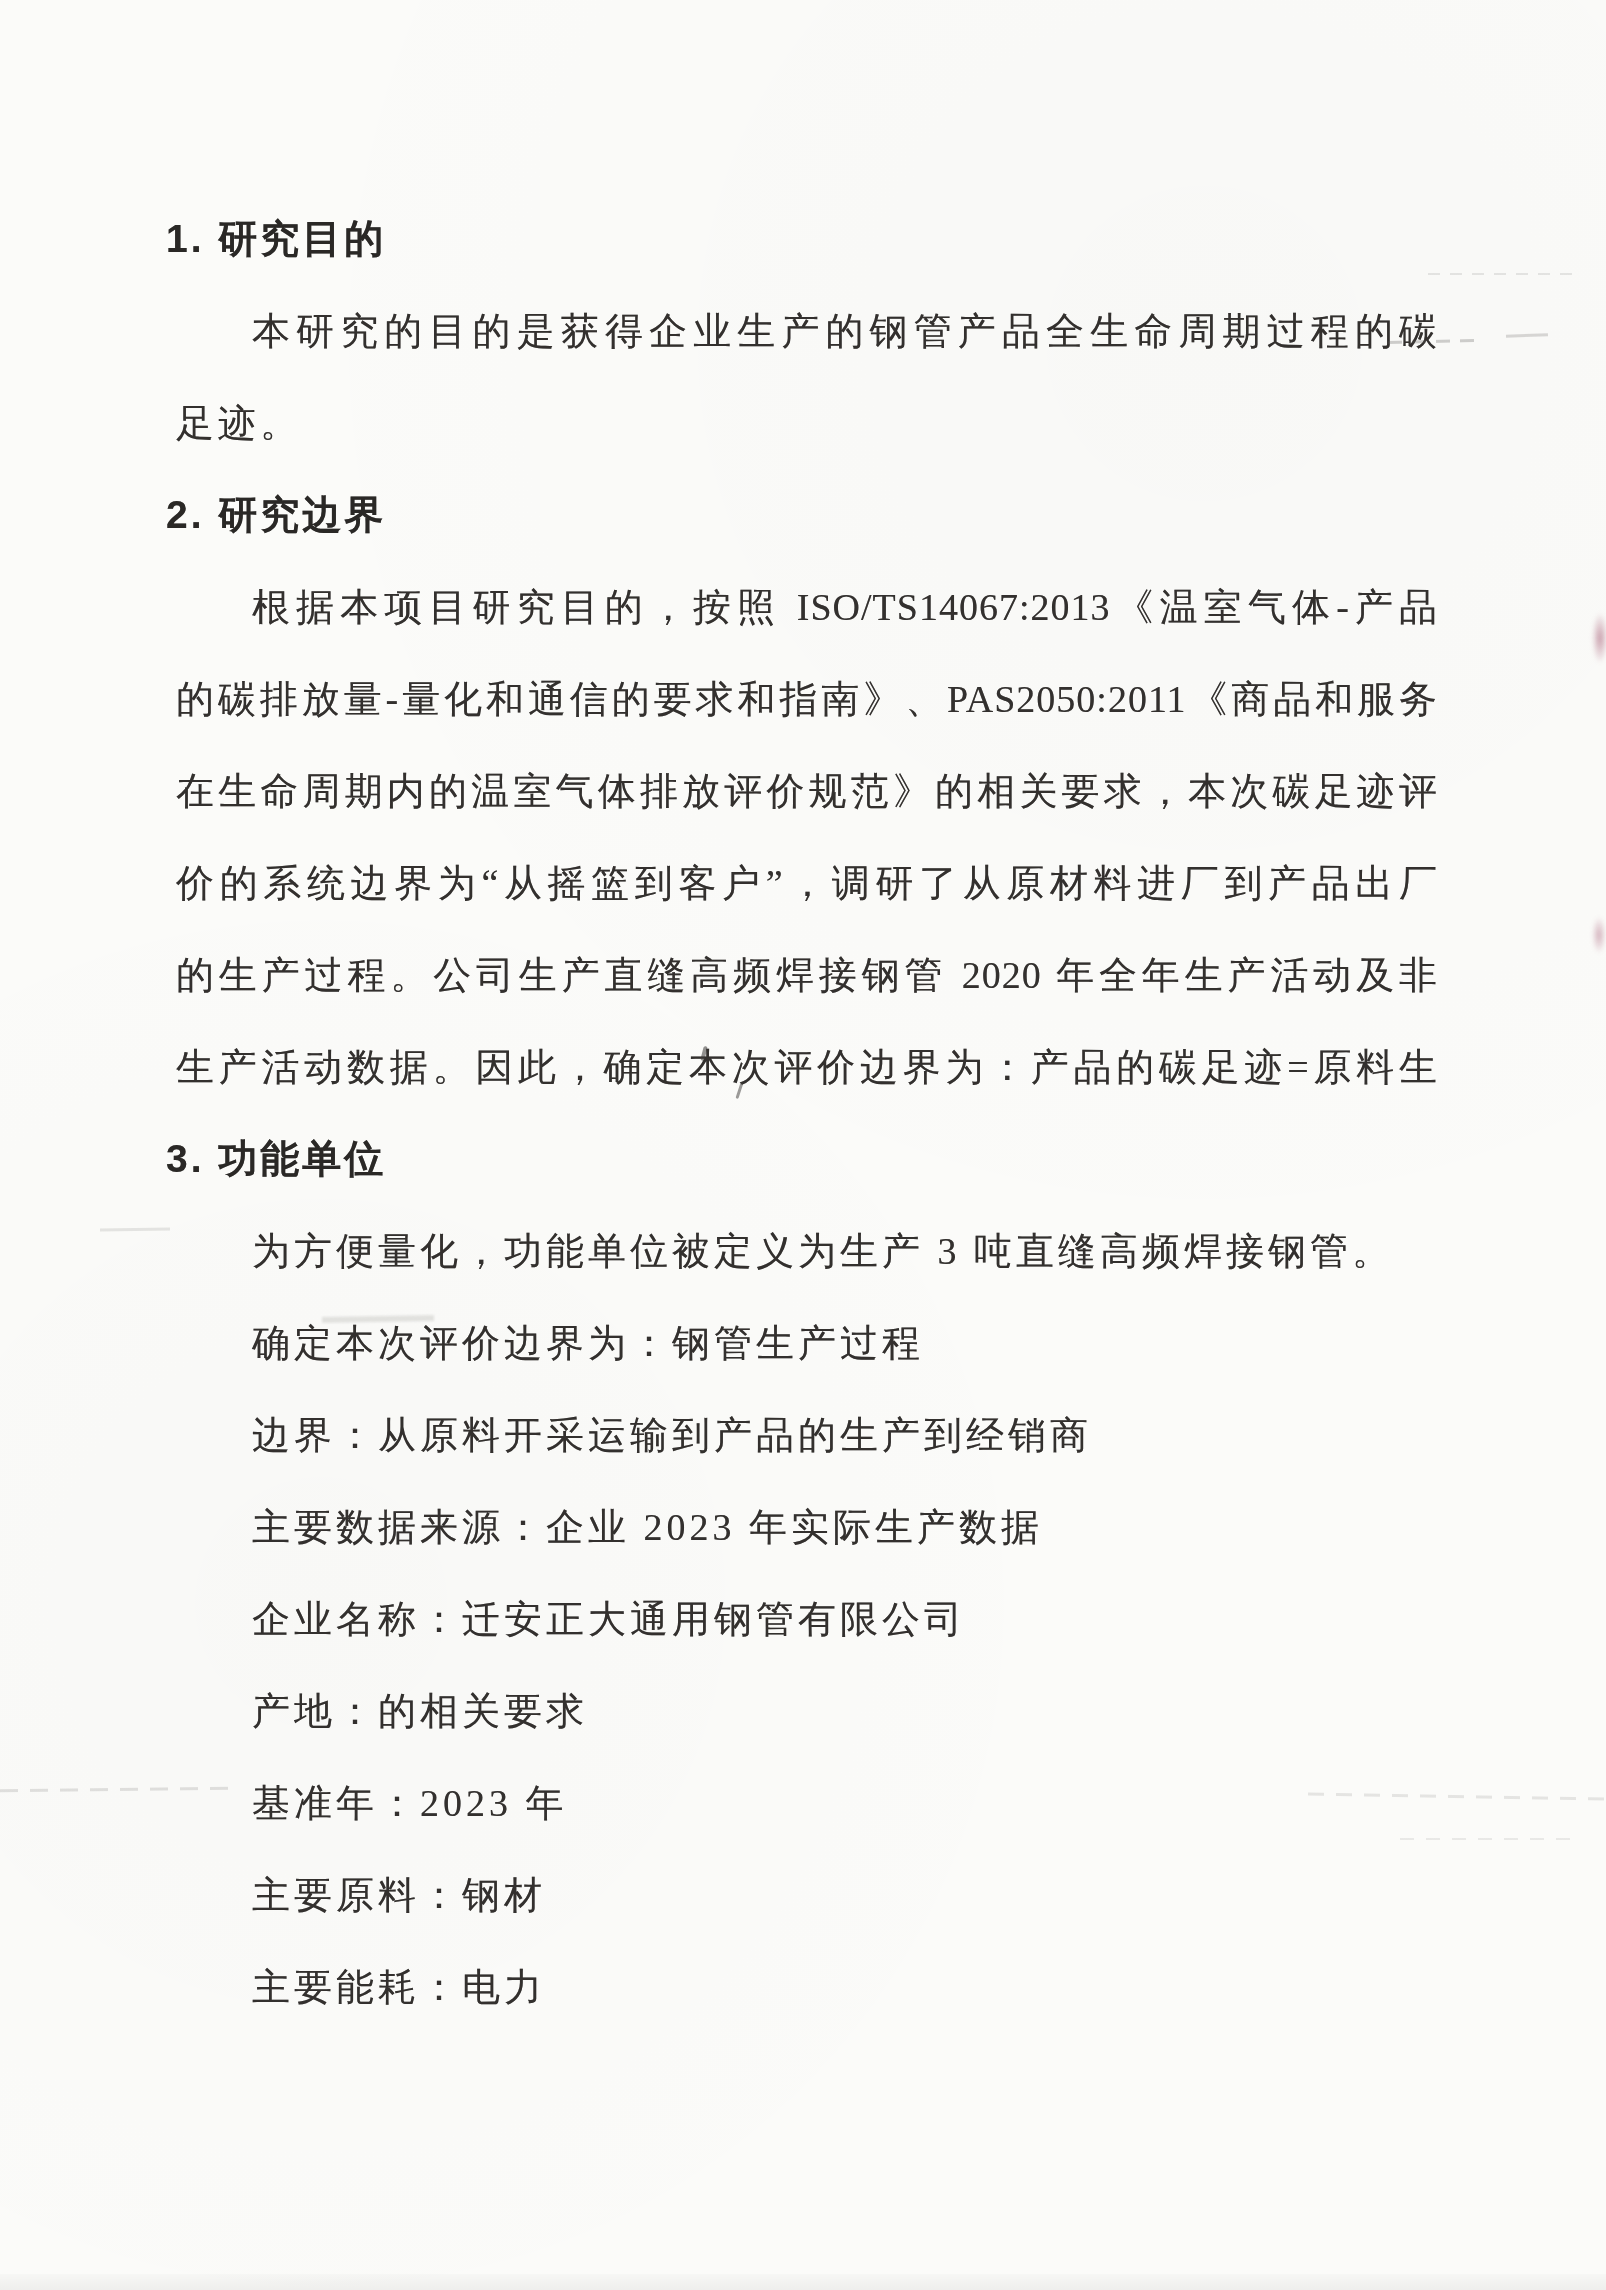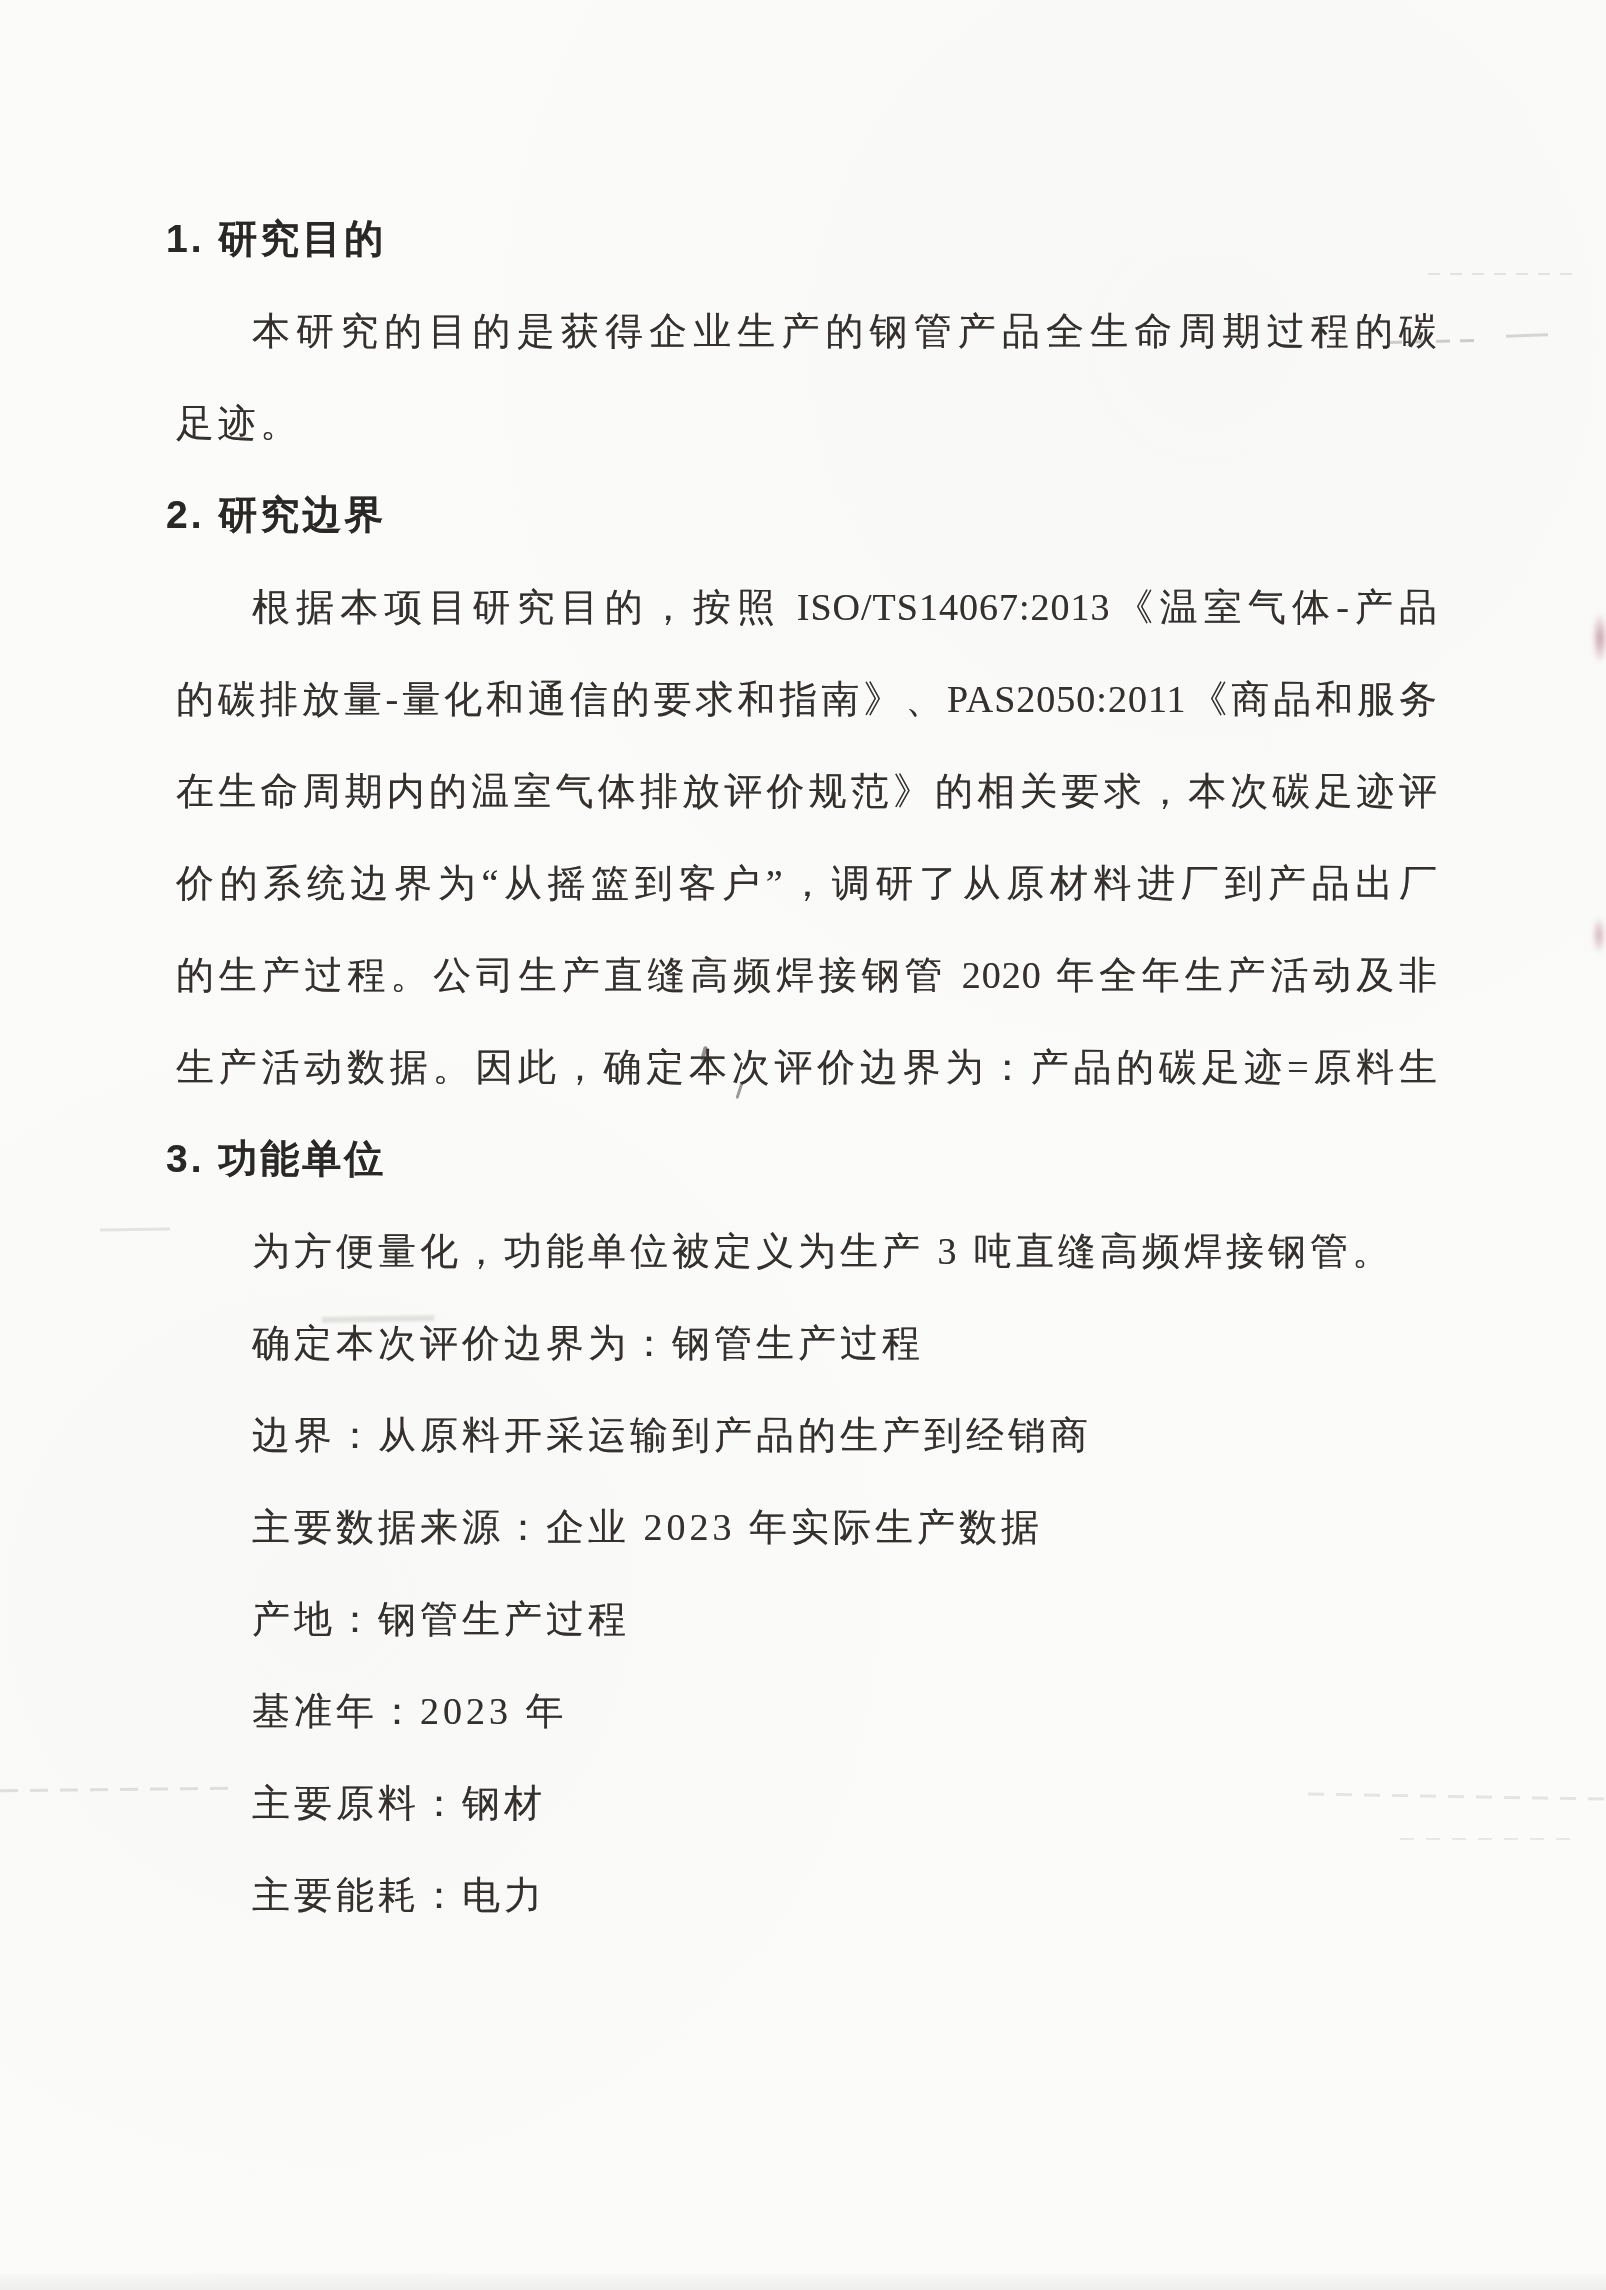--- a/index.html
+++ b/index.html
@@ -151,22 +151,23 @@
 </section>
 
   <section class="doc-section">
 
   <div class="text-line indent">确定本次评价边界为：钢管生产过程</div>
 
   <div class="text-line indent">边界：从原料开采运输到产品的生产到经销商</div>
 
   <div class="text-line indent">主要数据来源：企业 2023 年实际生产数据</div>
 
+  <div class="text-line indent">企业名称：迁安正大通用钢管有限公司</div>
 
-  <div class="text-line indent">产地：钢管生产过程</div>
+  <div class="text-line indent">产地：的相关要求</div>
 
   <div class="text-line indent">基准年：2023 年</div>
 
   <div class="text-line indent">主要原料：钢材</div>
 
   <div class="text-line indent">主要能耗：电力</div>
 </section>
 </div>
 
   <div class="artifact smudge-a"></div>

